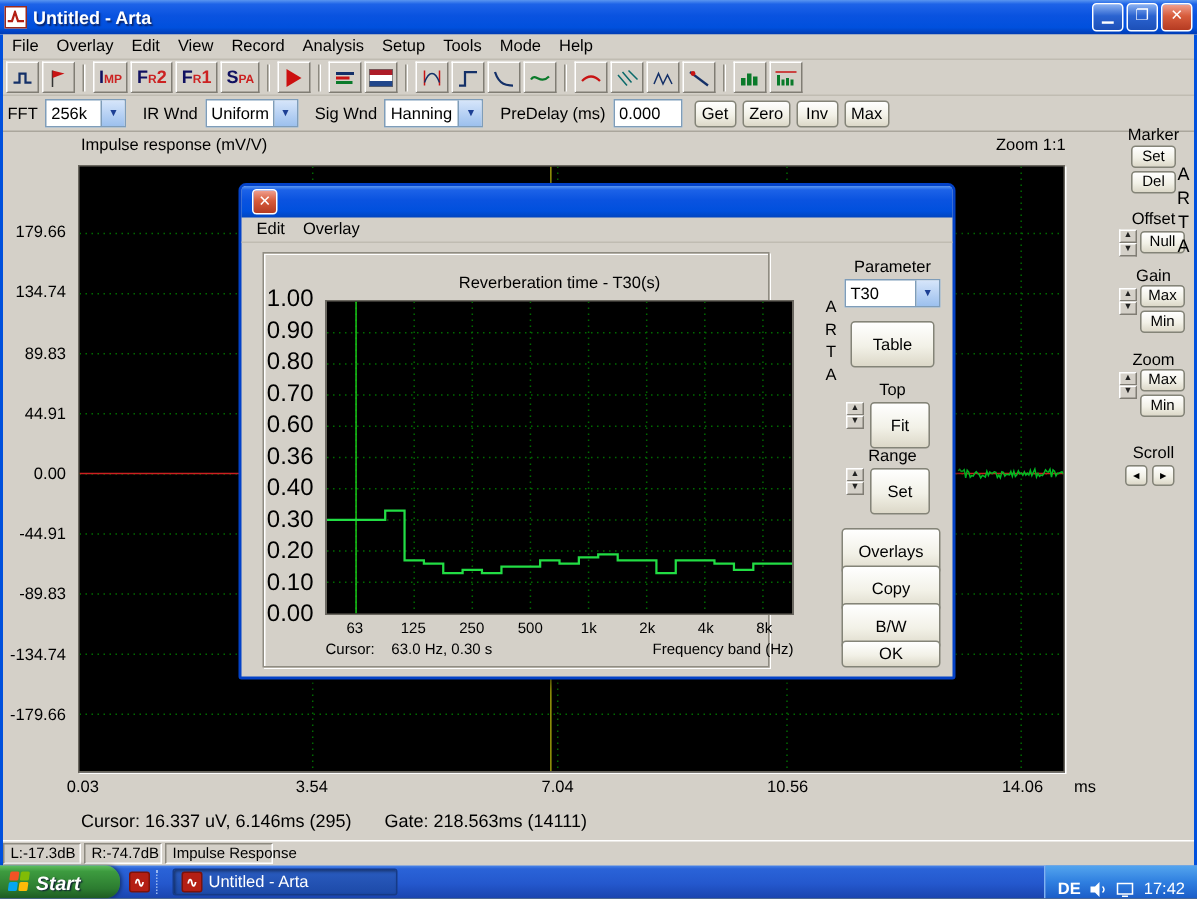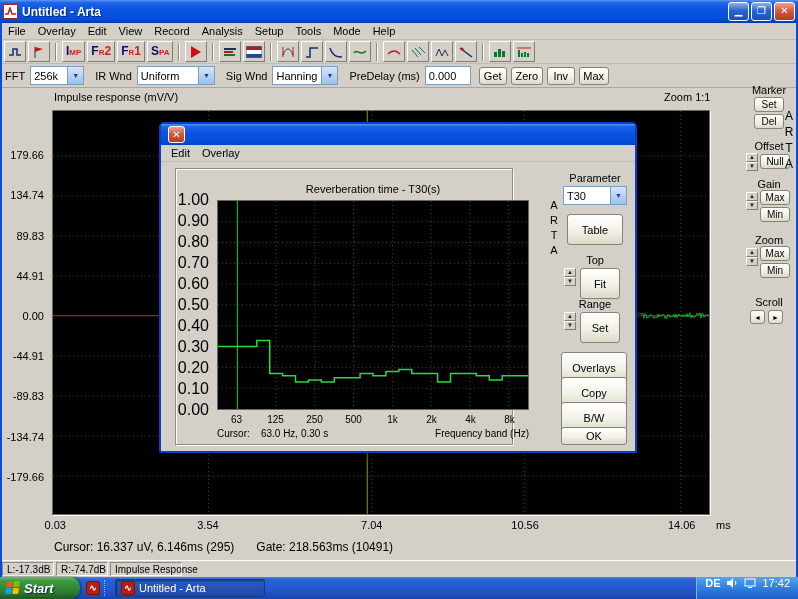--- a/index.html
+++ b/index.html
@@ -66,21 +66,21 @@
 
   
   .taskbar{position:absolute;left:0;top:577px;width:798px;height:22px;background:linear-gradient(180deg,#4a85e8 0%,#2a63d8 10%,#2458cd 55%,#1a44ae 100%);display:flex;align-items:center;z-index:30}
   .startbtn{height:22px;width:80px;border-radius:0 10px 10px 0;background:linear-gradient(180deg,#5fbf5f 0%,#3d9b3f 18%,#2c7c30 70%,#1d5a22 100%);display:flex;align-items:center;gap:4px;padding:0 12px 0 6px;box-shadow:1px 0 3px rgba(0,0,0,.5)}
   .startbtn .stext{color:#fff;font-weight:bold;font-style:italic;font-size:13px;text-shadow:1px 1px 1px #123}
   .winlogo{width:14px;height:14px;display:grid;grid-template-columns:6px 6px;grid-template-rows:6px 6px;gap:1px;transform:skewX(-8deg)}
   .winlogo i{border-radius:1px}
   .ql{display:flex;align-items:center;gap:4px;padding:0 6px}
   .qlsep{width:3px;height:16px;border-left:1px dotted #9ab8f0}
   .taskitem{height:18px;width:150px;margin-left:2px;background:linear-gradient(#2a5cc0,#1d4aa8);border:1px solid #163a86;border-radius:2px;display:flex;align-items:center;gap:4px;padding:0 5px;color:#fff;box-shadow:inset 1px 1px 2px rgba(0,0,0,.4)}
-  .tray{margin-left:auto;height:22px;background:linear-gradient(180deg,#4visible 0,#000 0);background:linear-gradient(180deg,#54a5ee 0%,#2f7fe0 50%,#1b5dc8 100%);border-left:1px solid #7fb3f2;display:flex;align-items:flex-start;gap:6px;padding:0 8px;color:#fff}
+  .tray{margin-left:auto;height:22px;background:linear-gradient(180deg,#4visible 0,#000 0);background:linear-gradient(180deg,#54a5ee 0%,#2f7fe0 50%,#1b5dc8 100%);border-left:1px solid #7fb3f2;display:flex;align-items:flex-end;gap:6px;padding:0 8px;color:#fff}
   .trayicon{display:flex;align-items:center}
   .miniicon{width:14px;height:14px;background:#b41f14;border:1px solid #7d120a;border-radius:2px;color:#fff;font-size:9px;line-height:12px;text-align:center;font-weight:bold}
 
   
   .dialog{position:absolute;left:159px;top:122px;width:478px;height:331px;background:#d4d0c8;border:2px solid #0342c8;border-radius:5px 5px 2px 2px;box-shadow:3px 3px 8px rgba(0,0,0,.5);z-index:20}
   .dlg-title{height:21px;border-radius:3px 3px 0 0;background:linear-gradient(180deg,#5a96f0 0%,#1d63e8 12%,#0a53e0 45%,#0050dd 80%,#0145c0 100%);display:flex;align-items:center;padding:0 4px 0 7px}
   .dlg-title .dtext{flex:1;color:#fff;font-weight:bold;font-size:11px;text-shadow:1px 1px 1px #0a246a}
   .dlg-close{width:17px;height:17px;border:1px solid #fff;border-radius:3px;background:linear-gradient(#f0a090,#d75c3c 45%,#b53b22);color:#fff;font-size:10px;line-height:15px;text-align:center}
   .dlg-menu{height:17px;display:flex;align-items:center;padding-left:4px;border-bottom:1px solid #c0bcb2}
   .dframe{position:absolute;left:14px;top:44px;width:338px;height:277px;border:1px solid #8f8c82;box-shadow:1px 1px 0 #fff,inset 1px 1px 0 #fff}
@@ -232,21 +232,21 @@
     </span>
   </div>
 
   <div class="toolbar" id="tb2">
     <span class="lbl">FFT</span>
     <span class="combo" style="width:54px">
       <span class="cval">256k</span>
       <span class="carrow">▼</span>
     </span>
     <span class="lbl" style="margin-left:6px">IR Wnd</span>
-    <span class="combo" style="width:78px">
+    <span class="combo" style="width:62px">
       <span class="cval">Uniform</span>
       <span class="carrow">▼</span>
     </span>
     <span class="lbl" style="margin-left:6px">Sig Wnd</span>
     <span class="combo" style="width:66px">
       <span class="cval">Hanning</span>
       <span class="carrow">▼</span>
     </span>
     <span class="lbl" style="margin-left:6px">PreDelay (ms)</span>
     <input class="tedit" value="0.000" style="">
@@ -299,21 +299,21 @@
     <span style="left:0.5%">0.03</span>
     <span style="left:23.7%">3.54</span>
     <span style="left:48.6%">7.04</span>
     <span style="left:71.9%">10.56</span>
     <span style="left:95.7%">14.06</span>
   </div>
   <div class="msunit">ms</div>
 
   <div class="cursorline">
     <span>Cursor: 16.337 uV, 6.146ms (295)</span>
-    <span>Gate: 218.563ms (10491)</span>
+    <span>Gate: 218.563ms (14111)</span>
   </div>
 
   <div>
     <span class="sp-label" style="left:744px;top:84px">Marker</span>
     <span class="xpbtn sp-btn" style="left:754px;top:97px">Set</span>
     <span class="xpbtn sp-btn" style="left:754px;top:114px">Del</span>
 
     <span class="sp-label" style="left:744px;top:140px">Offset</span>
     <span class="spincol" style="left:746px;top:153px">
       <span class="spinb">▲</span>
@@ -382,21 +382,21 @@
             <line x1="19.375" x2="19.375" y1="0" y2="208" stroke="#18c818"></line>
             <path d="M0 145.6 H12.9 V145.6 H25.8 V145.6 H38.8 V139.4 H51.7 V172.6 H64.6 V174.7 H77.5 V181.0 H90.4 V178.9 H103.3 V181.0 H116.3 V176.8 H129.2 V176.8 H142.1 V172.6 H155.0 V174.7 H167.9 V170.6 H180.8 V168.5 H193.8 V172.6 H206.7 V172.6 H219.6 V181.0 H232.5 V172.6 H245.4 V172.6 H258.3 V174.7 H271.3 V178.9 H284.2 V174.7 H297.1 V174.7 H310.0" fill="none" stroke="#22dd44" stroke-width="1.5"></path>
           </svg>
       </div>
       <div class="t30-ylab">
         <span style="top:0%">1.00</span>
         <span style="top:10%">0.90</span>
         <span style="top:20%">0.80</span>
         <span style="top:30%">0.70</span>
         <span style="top:40%">0.60</span>
-        <span style="top:50%">0.50</span>
+        <span style="top:50%">0.36</span>
         <span style="top:60%">0.40</span>
         <span style="top:70%">0.30</span>
         <span style="top:80%">0.20</span>
         <span style="top:90%">0.10</span>
         <span style="top:100%">0.00</span>
       </div>
       <div class="t30-xlab">
         <span style="left:6.25%">63</span>
         <span style="left:18.75%">125</span>
         <span style="left:31.25%">250</span>

